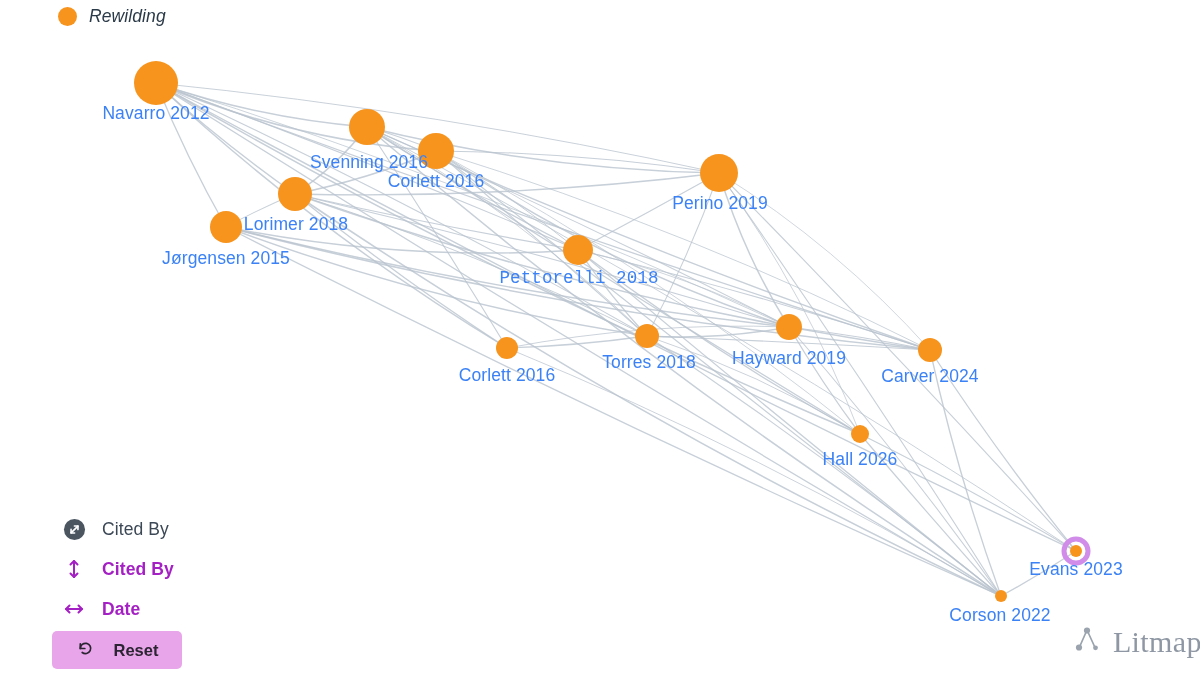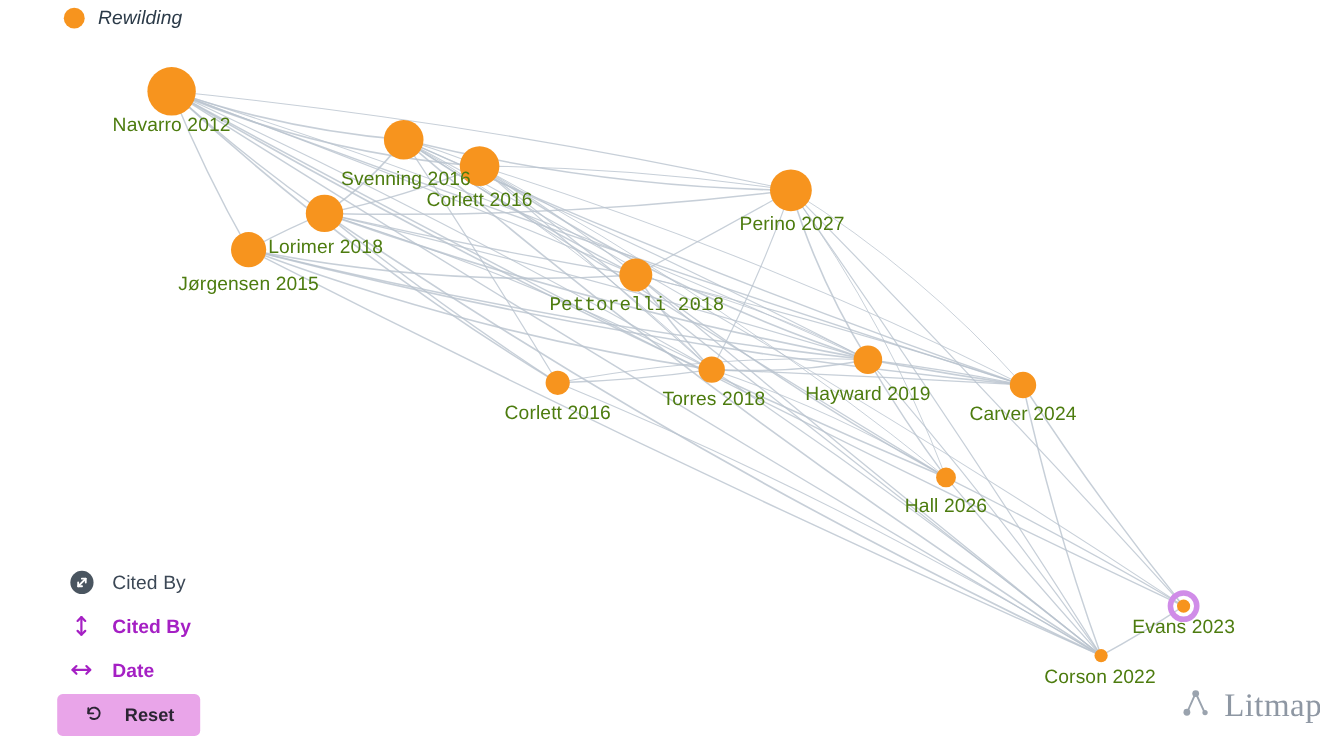--- a/index.html
+++ b/index.html
@@ -54,21 +54,21 @@
     font-style: italic;
     font-size: 17.5px;
     color: #2b3a48;
     letter-spacing: .1px;
   }
 
   
   .node-label {
     position: absolute;
     font-size: 17.5px;
-    color: #4d7c0f;
+    color: #3b82f6;
     white-space: nowrap;
     letter-spacing: .1px;
     z-index: 5;
     transform: translate(-50%, 0);
   }
 
   
   .controls {
     position: absolute;
     left: 16px;
@@ -237,21 +237,21 @@
     <span class="legend-swatch"></span>
     <span class="legend-label">Rewilding</span>
   </div>
 
   <div id="labels-layer">
       <div class="node-label" style="left: 120px; top: 103px;">Navarro 2012</div>
       <div class="node-label" style="left: 333px; top: 152px;">Svenning 2016</div>
       <div class="node-label" style="left: 400px; top: 171px;">Corlett 2016</div>
       <div class="node-label" style="left: 260px; top: 214px;">Lorimer 2018</div>
       <div class="node-label" style="left: 190px; top: 248px;">Jørgensen 2015</div>
-      <div class="node-label" style="left: 684px; top: 193px;">Perino 2027</div>
+      <div class="node-label" style="left: 684px; top: 193px;">Perino 2019</div>
       <div class="node-label" style="left: 543px; top: 268px; font-family: Liberation Mono, monospace;">Pettorelli 2018</div>
       <div class="node-label" style="left: 613px; top: 352px;">Torres 2018</div>
       <div class="node-label" style="left: 471px; top: 365px;">Corlett 2016</div>
       <div class="node-label" style="left: 753px; top: 348px;">Hayward 2019</div>
       <div class="node-label" style="left: 894px; top: 366px;">Carver 2024</div>
       <div class="node-label" style="left: 824px; top: 449px;">Hall 2026</div>
       <div class="node-label" style="left: 1040px; top: 559px;">Evans 2023</div>
       <div class="node-label" style="left: 964px; top: 605px;">Corson 2022</div>
     </div>
 

